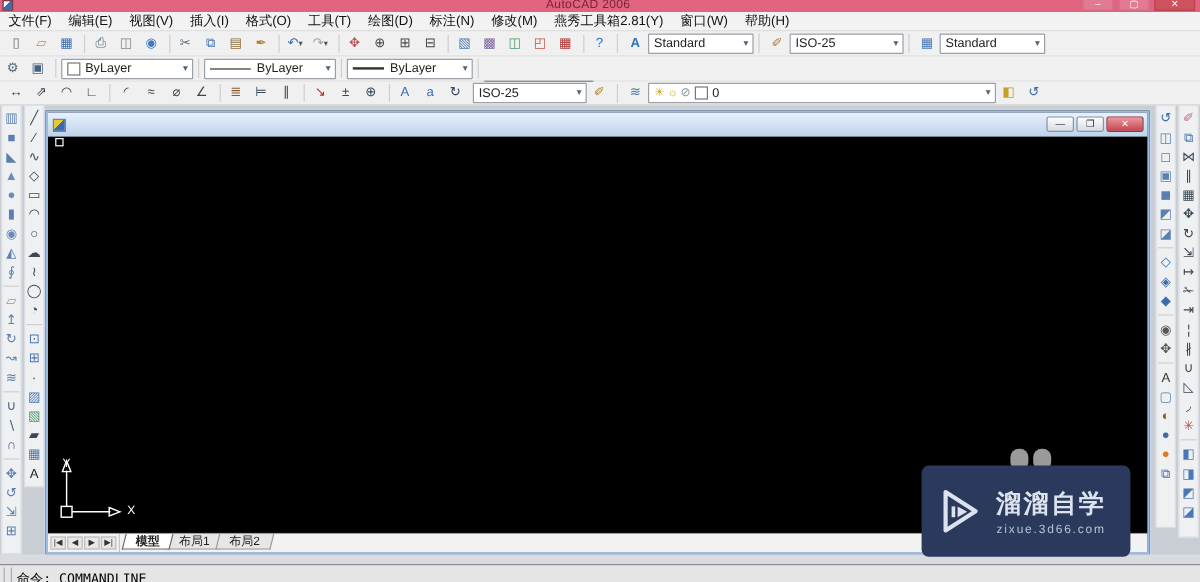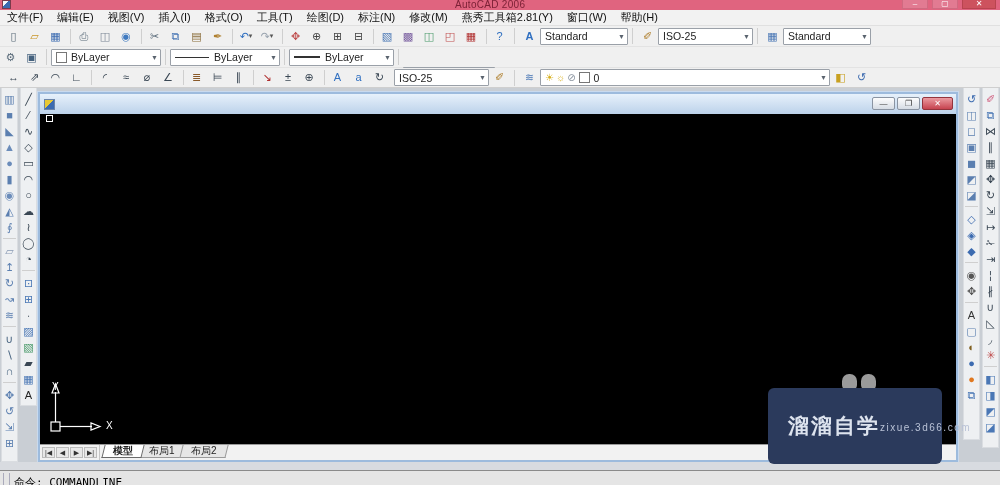--- a/index.html
+++ b/index.html
@@ -67,21 +67,21 @@
   .tabbar{height:15px;background:#f2f2f2;border-top:1px solid #9a9a9a;display:flex;align-items:stretch;flex:0 0 auto;}
   .tab-nav{display:flex;align-items:center;padding:0 2px;gap:1px;border-right:1px solid #c6c6c6;}
   .tab-nav span{font-size:7px;color:#333;width:13px;text-align:center;background:#e8e8e8;border:1px solid #bbb;height:11px;line-height:10px;box-sizing:border-box;}
   .tabs{display:flex;align-items:stretch;margin-left:3px;}
   .tab{font-size:10px;color:#222;padding:0 9px;display:flex;align-items:center;background:#e6e6e6;border:1px solid #9a9a9a;border-top:none;transform:skewX(-14deg);margin-right:-4px;height:13px;box-sizing:border-box;}
   .tab > span{transform:skewX(14deg);white-space:nowrap;}
   .tab.active{background:#fff;font-weight:bold;z-index:2;border-color:#6a6a6a;}
   
   .quote-dot{position:absolute;width:15px;height:17px;background:#9a9a9a;border-radius:7px 7px 6px 6px;z-index:40;}
   .watermark{position:absolute;left:768px;top:388px;width:174px;height:76px;background:#2b3a5c;border-radius:6px;z-index:50;display:flex;align-items:center;padding:0 10px;box-sizing:border-box;}
-  .wm-text{margin-left:10px;display:flex;flex-direction:row;align-items:center;}
+  .wm-text{margin-left:10px;display:flex;flex-direction:column;align-items:center;}
   .wm-brand{font-size:21px;font-weight:bold;color:#dde3ee;letter-spacing:2px;white-space:nowrap;}
   .wm-url{font-size:10px;color:#b9c2d6;letter-spacing:1.5px;margin-top:2px;}
   
   .status-strip{position:absolute;left:0;top:462px;width:1000px;height:8px;background:#d8dbe0;}
   .cmdline{position:absolute;left:0;top:470px;width:1000px;height:15px;background:#e5e5e5;border-top:1px solid #8a8a8a;overflow:hidden;}
   .cmd-grip{position:absolute;left:3px;top:2px;width:5px;height:13px;border-left:1px solid #aab;border-right:1px solid #aab;}
   .cmd-text{position:absolute;left:14px;top:4px;font-family:"DejaVu Sans Mono","Liberation Mono",monospace;font-size:11px;color:#000;white-space:nowrap;}
 </style>
 </head>
 <body>

